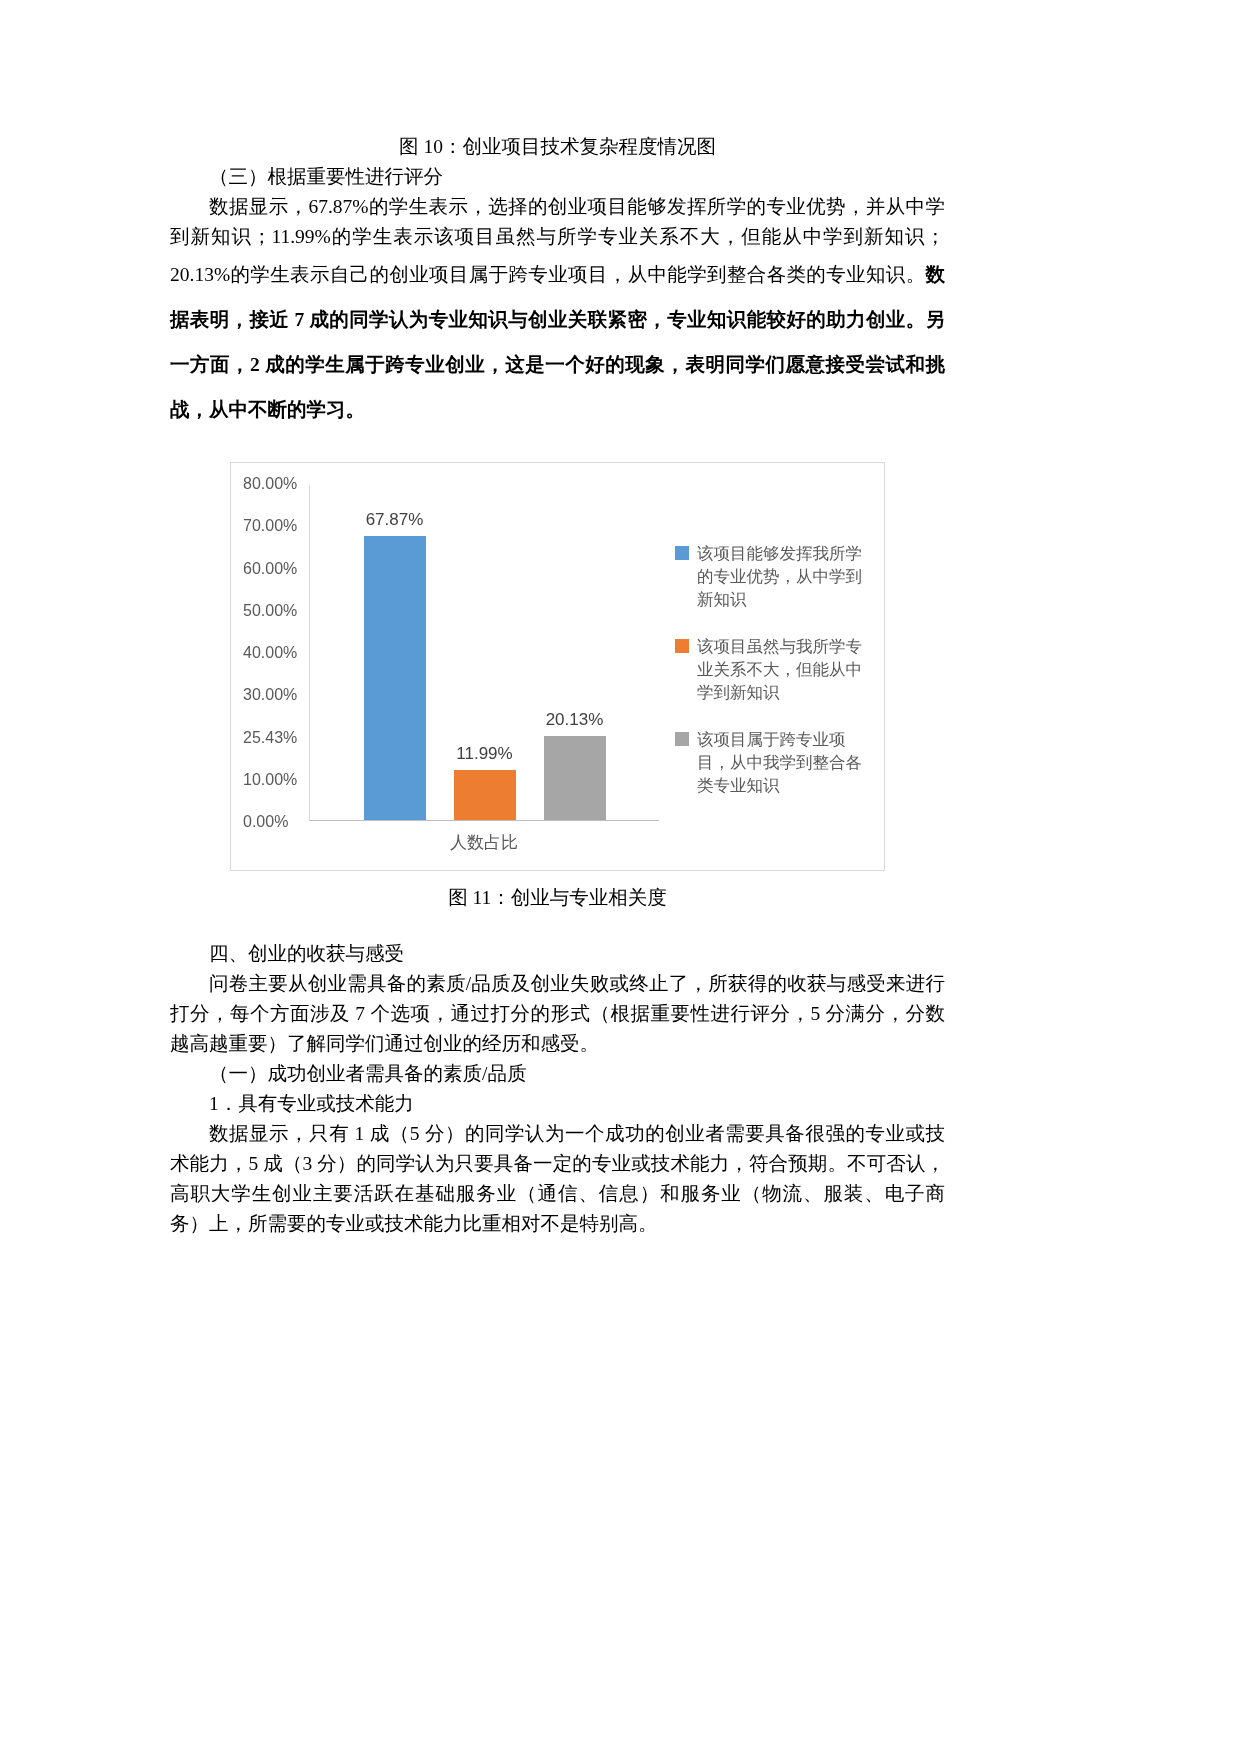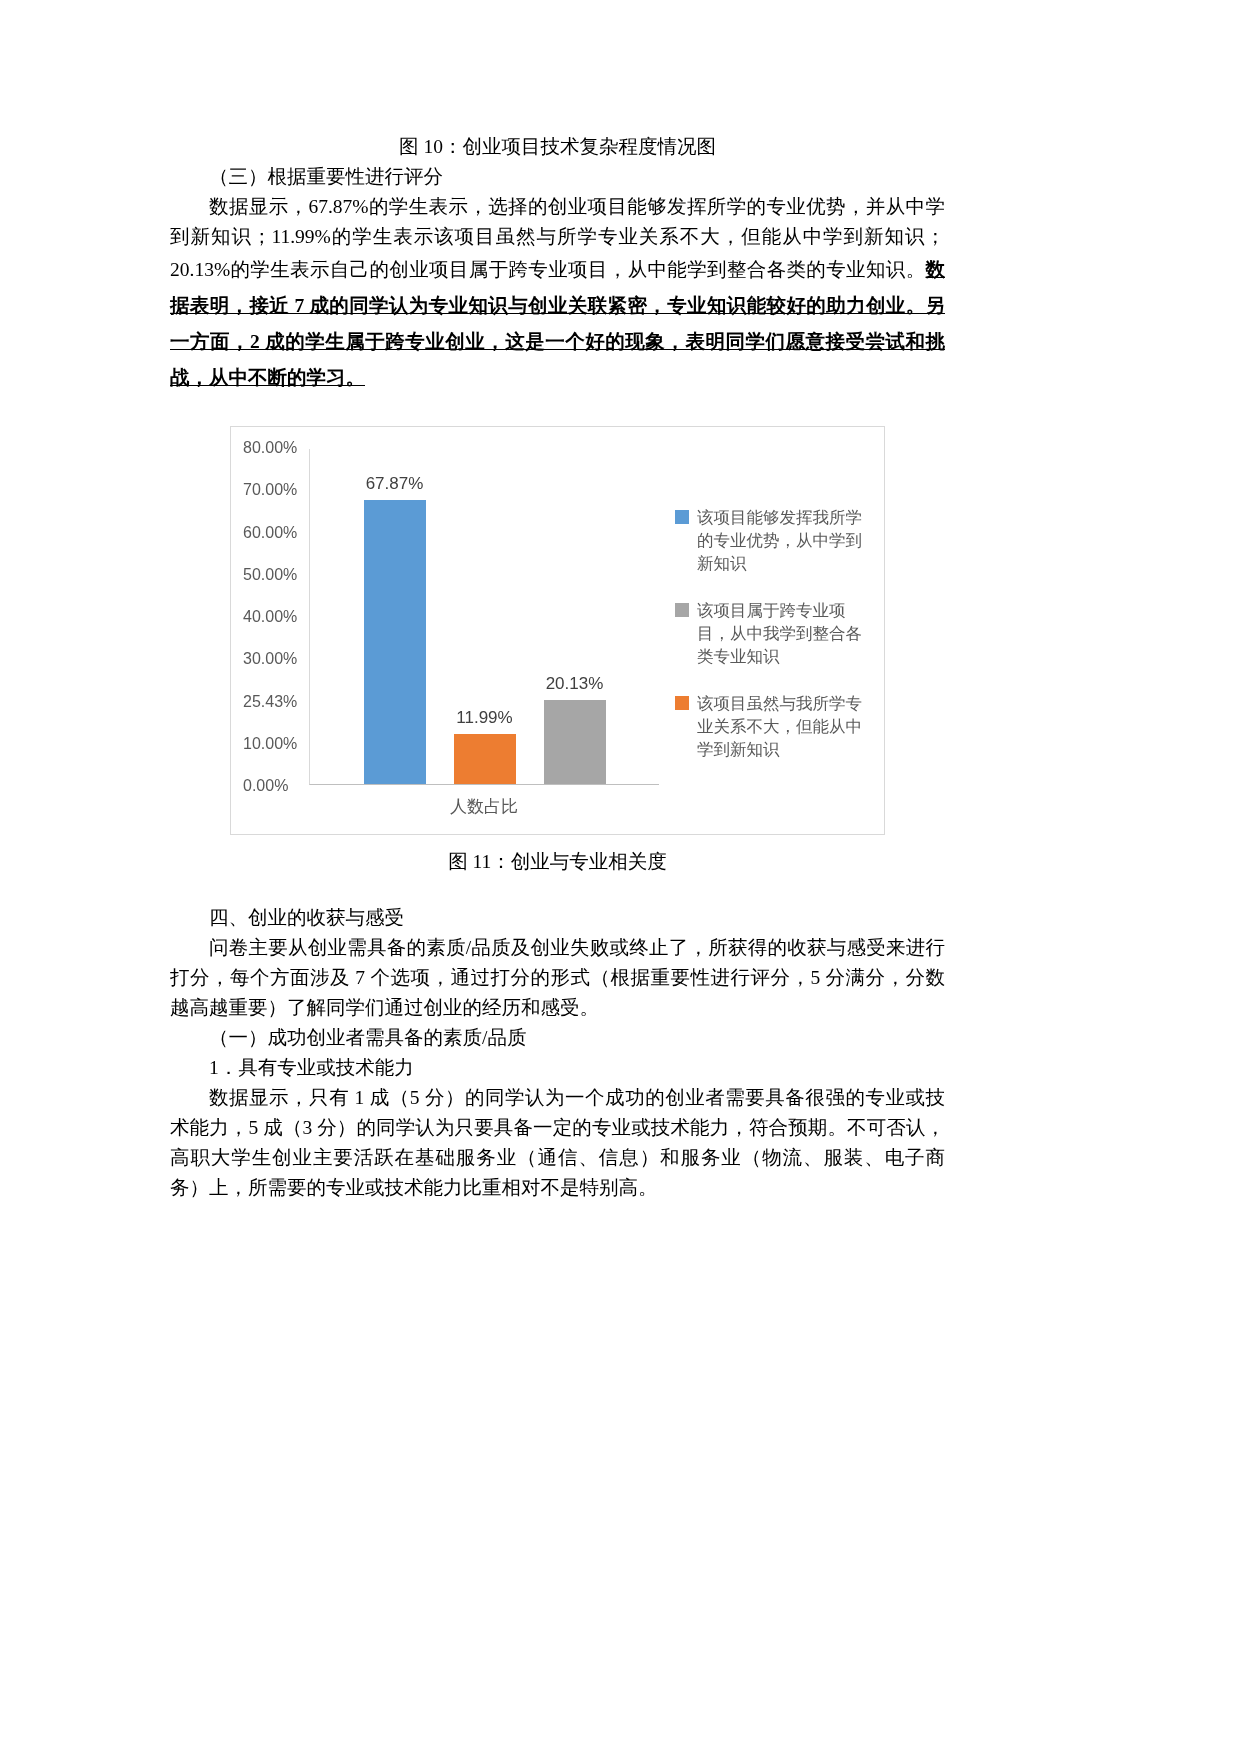--- a/index.html
+++ b/index.html
@@ -18,21 +18,21 @@
     margin-left: 170px;
     padding-top: 132px;
   }
   .content p {
     font-size: 19.5px;
     line-height: 30px;
     text-align: justify;
   }
   .center { text-align: center !important; }
   .indent { text-indent: 2em; }
-  .bold { font-weight: bold; line-height: 36px; text-decoration: underline; }
+  .bold { font-weight: bold; line-height: 45px; }
   .section { margin-top: 26px; }
 
   
   .chart-box {
     width: 655px;
     margin: 30px 0 0 60px;
     border: 1px solid #d9d9d9;
     background: #ffffff;
     padding: 22px 8px 16px 12px;
     font-family: "Liberation Sans", "DejaVu Sans", sans-serif;
@@ -149,26 +149,26 @@
             </div>
             <div class="xlabel">人数占比</div>
           </div>
         </div>
         <div class="legend">
           <div class="legend-item">
             <span class="swatch" style="background: rgb(91, 155, 213);"></span>
             <span class="legend-text">该项目能够发挥我所学的专业优势，从中学到新知识</span>
           </div>
           <div class="legend-item">
+            <span class="swatch" style="background: rgb(237, 125, 49);"></span>
+            <span class="legend-text">该项目虽然与我所学专业关系不大，但能从中学到新知识</span>
+          </div>
+          <div class="legend-item">
             <span class="swatch" style="background: rgb(166, 166, 166);"></span>
             <span class="legend-text">该项目属于跨专业项目，从中我学到整合各类专业知识</span>
-          </div>
-          <div class="legend-item">
-            <span class="swatch" style="background: rgb(237, 125, 49);"></span>
-            <span class="legend-text">该项目虽然与我所学专业关系不大，但能从中学到新知识</span>
           </div>
         </div>
       </div>
     </div>
 
     <p class="center chart-caption">图 11：创业与专业相关度</p>
 
     <p class="indent section">四、创业的收获与感受</p>
 
     <p class="indent">问卷主要从创业需具备的素质/品质及创业失败或终止了，所获得的收获与感受来进行打分，每个方面涉及 7 个选项，通过打分的形式（根据重要性进行评分，5 分满分，分数越高越重要）了解同学们通过创业的经历和感受。</p>

